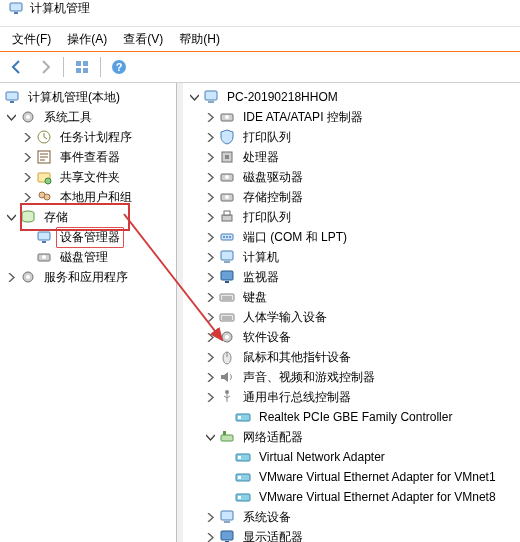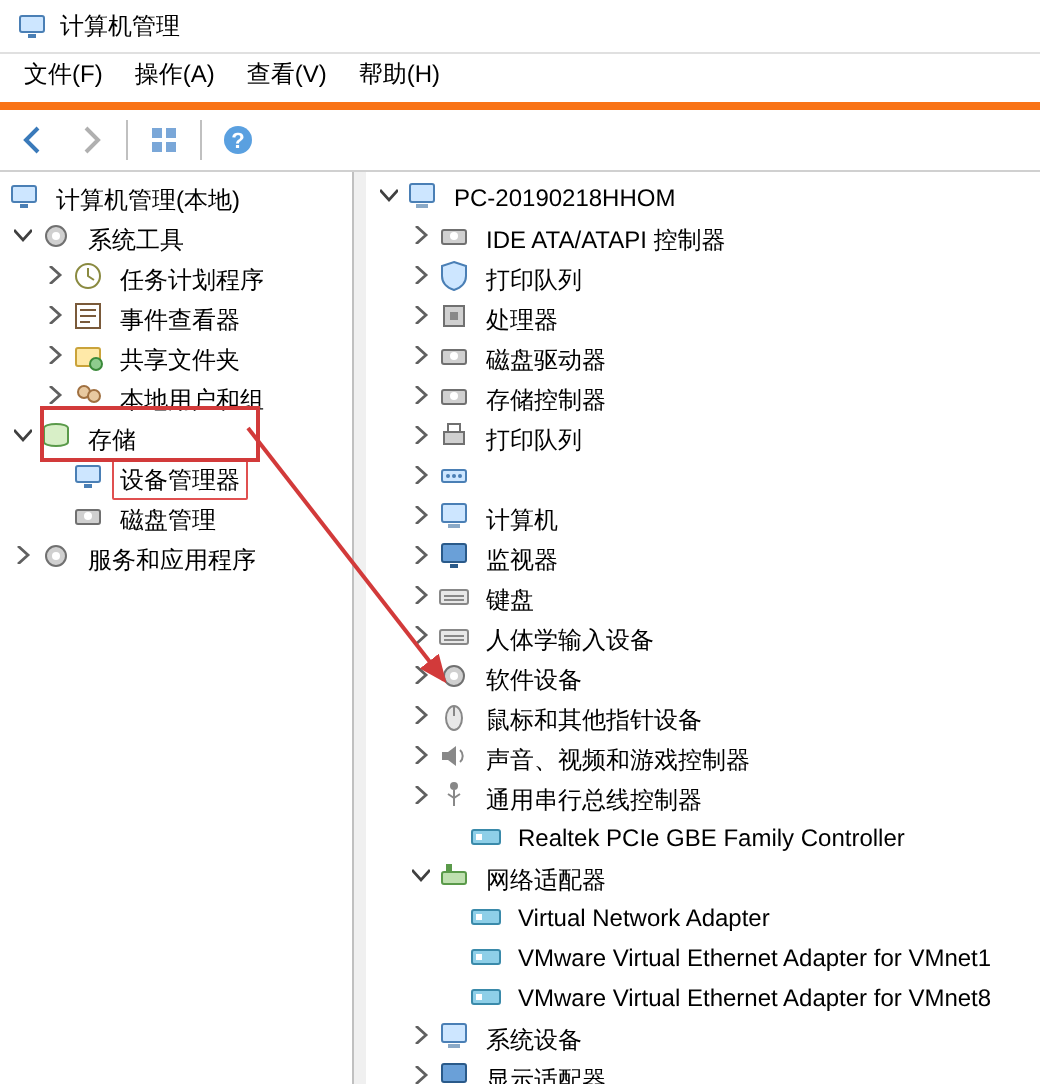--- a/index.html
+++ b/index.html
@@ -1,27 +1,27 @@
 <!DOCTYPE html>
 <html><head>
 <meta charset="utf-8">
 <style>
 html,body{margin:0;padding:0;width:520px;height:542px;font-family:"Microsoft YaHei","Segoe UI",sans-serif;font-size:12px;background:#fff;color:#000;overflow:hidden}
-.titlebar{height:26px;display:flex;align-items:center;padding:0 6px;border-bottom:1px solid #e0e0e0}
+.titlebar{height:26px;display:flex;padding:0 6px;border-bottom:1px solid #e0e0e0}
 .titlebar .ico{width:16px;height:16px;margin-right:6px}
-.menubar{height:24px;display:flex;align-items:flex-start;padding:0 4px;border-bottom:4px solid #f97316}
+.menubar{height:24px;display:flex;align-items:center;padding:0 4px;border-bottom:1px solid #f97316}
 .menubar span{padding:2px 8px;cursor:default}
 .toolbar{height:30px;display:flex;align-items:center;padding:0 4px;border-bottom:1px solid #d0d0d0;gap:2px}
 .toolbtn{width:24px;height:24px;border:1px solid transparent;display:flex;align-items:center;justify-content:center;border-radius:2px}
 .tb-sep{width:1px;height:20px;background:#c0c0c0;margin:0 3px}
 .body{display:flex;height:calc(542px - 26px - 24px - 30px)}
 .left{width:176px;overflow:auto;border-right:1px solid #c0c0c0;padding:4px 0}
 .splitter{width:6px;background:#f0f0f0;cursor:col-resize}
 .right{flex:1;overflow:auto;padding:4px 0}
-.node{display:flex;height:20px;white-space:nowrap;cursor:default}
+.node{display:flex;align-items:center;height:20px;white-space:nowrap;cursor:default}
 .tw{width:14px;height:14px;display:flex;align-items:center;justify-content:center;flex-shrink:0;cursor:pointer}
 .tw svg{width:9px;height:9px}
 .ico{width:16px;height:16px;margin:0 4px 0 2px;flex-shrink:0}
 .lbl{padding:1px 3px;border:1px solid transparent;border-radius:1px}
 .sel .lbl{background:#fff;border:1px solid #e05050}
 .redbox{position:absolute;border:2px solid #d23a3a;pointer-events:none}
 .arrow{position:absolute;pointer-events:none}
 .indent{display:inline-block;flex-shrink:0}
 </style>
 </head>
@@ -393,20 +393,21 @@
   <div class="node">
         <span class="indent" style="width:20px"></span>
         <span class="tw">
           <svg>
             <use href="#i-chev-r"></use>
           </svg>
         </span>
         <svg class="ico">
           <use href="#i-port"></use>
         </svg>
+        <span class="lbl">端口 (COM 和 LPT)</span>
       </div>
   <div class="node">
         <span class="indent" style="width:20px"></span>
         <span class="tw">
           <svg>
             <use href="#i-chev-r"></use>
           </svg>
         </span>
         <svg class="ico">
           <use href="#i-comp"></use>

